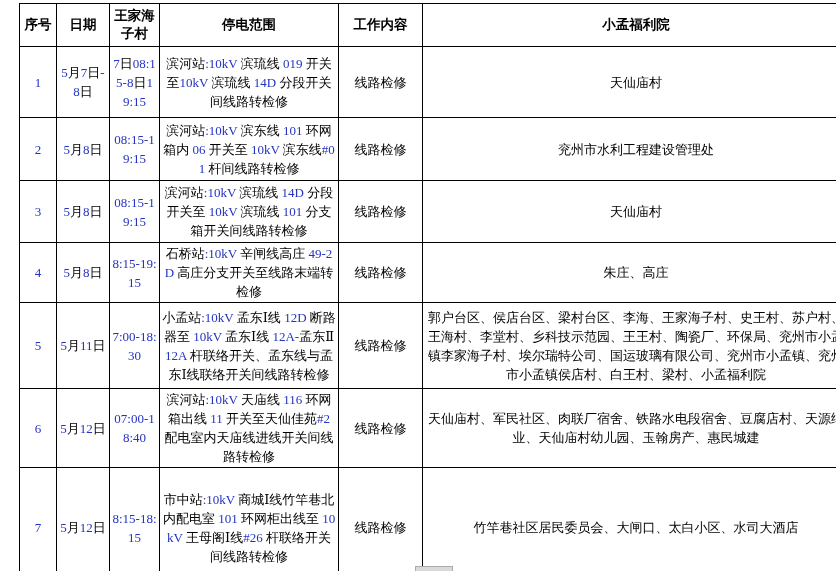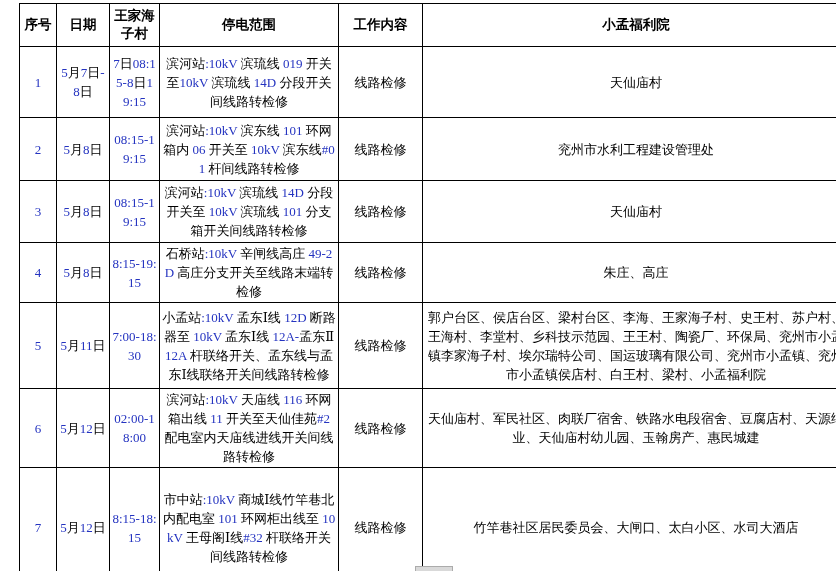--- a/index.html
+++ b/index.html
@@ -111,29 +111,29 @@
           <td><span class="latin">5</span></td>
           <td><span class="latin">5</span>月<span class="latin">11</span>日</td>
           <td><span class="latin">7:00-18:30</span></td>
           <td>小孟站<span class="latin">:10kV</span> 孟东Ⅰ线 <span class="latin">12D</span> 断路器至 <span class="latin">10kV</span> 孟东Ⅰ线 <span class="latin">12A-</span>孟东Ⅱ<span class="latin">12A</span> 杆联络开关、孟东线与孟东Ⅰ线联络开关间线路转检修</td>
           <td>线路检修</td>
           <td>郭户台区、侯店台区、梁村台区、李海、王家海子村、史王村、苏户村、王海村、李堂村、乡科技示范园、王王村、陶瓷厂、环保局、兖州市小孟镇李家海子村、埃尔瑞特公司、国运玻璃有限公司、兖州市小孟镇、兖州市小孟镇侯店村、白王村、梁村、小孟福利院</td>
         </tr>
         <tr style="height: 69px;">
           <td><span class="latin">6</span></td>
           <td><span class="latin">5</span>月<span class="latin">12</span>日</td>
-          <td><span class="latin">02:00-18:00</span></td>
+          <td><span class="latin">07:00-18:40</span></td>
           <td>滨河站<span class="latin">:10kV</span> 天庙线 <span class="latin">116</span> 环网箱出线 <span class="latin">11</span> 开关至天仙佳苑<span class="latin">#2</span> 配电室内天庙线进线开关间线路转检修</td>
           <td>线路检修</td>
           <td>天仙庙村、军民社区、肉联厂宿舍、铁路水电段宿舍、豆腐店村、天源纸业、天仙庙村幼儿园、玉翰房产、惠民城建</td>
         </tr>
         <tr style="height: 120px;">
           <td><span class="latin">7</span></td>
           <td><span class="latin">5</span>月<span class="latin">12</span>日</td>
           <td><span class="latin">8:15-18:15</span></td>
-          <td>市中站<span class="latin">:10kV</span> 商城Ⅰ线竹竿巷北内配电室 <span class="latin">101</span> 环网柜出线至 <span class="latin">10kV</span> 王母阁Ⅰ线<span class="latin">#32</span> 杆联络开关间线路转检修</td>
+          <td>市中站<span class="latin">:10kV</span> 商城Ⅰ线竹竿巷北内配电室 <span class="latin">101</span> 环网柜出线至 <span class="latin">10kV</span> 王母阁Ⅰ线<span class="latin">#26</span> 杆联络开关间线路转检修</td>
           <td>线路检修</td>
           <td>竹竿巷社区居民委员会、大闸口、太白小区、水司大酒店</td>
         </tr>
       </tbody>
   </table>
   <div class="scroll-thumb"></div>
 </div>
 
 </body></html>

